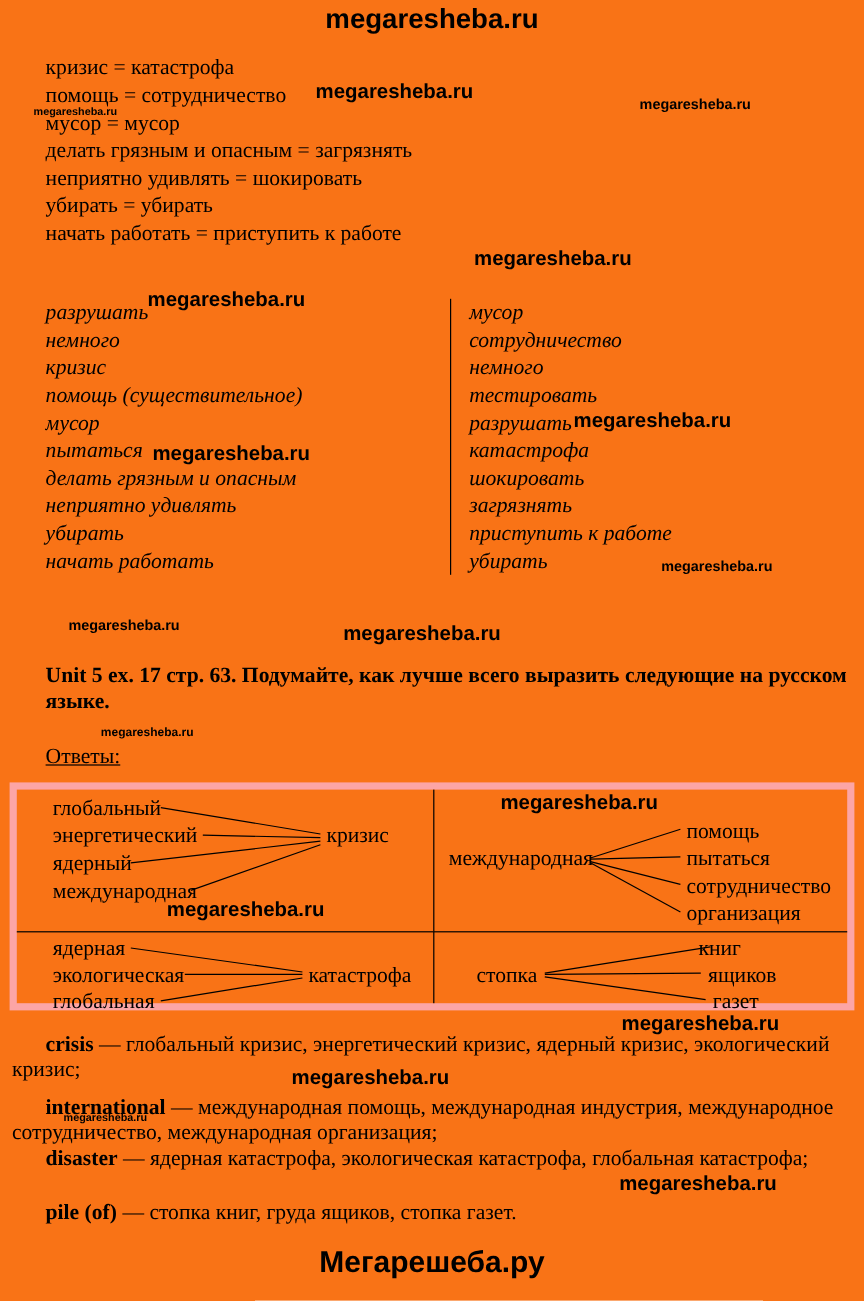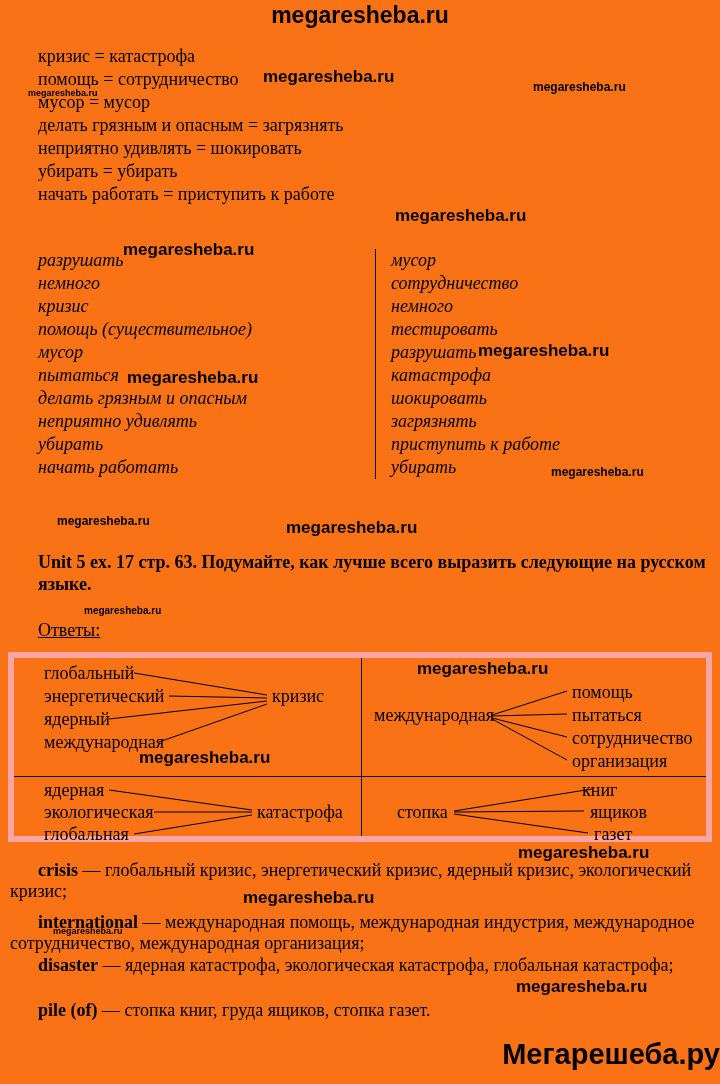--- a/index.html
+++ b/index.html
@@ -23,22 +23,22 @@
                  border:6px solid #fca5a5; display:grid;
                  grid-template-columns:347px 1fr; grid-template-rows:118px 1fr; }
   .cell { position:relative; }
   .cell-r { border-left:1px solid #000; }
   .cell-b { border-top:1px solid #000; }
   .cell .w { position:absolute; white-space:nowrap; }
   .cell svg { position:absolute; left:0; top:0; width:100%; height:100%; }
   .cell line { stroke:#000; stroke-width:1; }
   .para { position:absolute; left:10px; width:700px; line-height:21px; text-indent:28px; }
   .para .b { font-weight:700; }
-  .footer-title { position:absolute; left:0; right:0; top:1038px; text-align:right;
-                  font-family:"Liberation Sans", sans-serif; font-weight:700; font-size:29px; }
+  .footer-title { position:absolute; left:0; right:0; top:1038px; text-align:center;
+                  font-family:"Liberation Sans", sans-serif; font-weight:700; font-size:25px; }
 </style>
 </head>
 <body>
 
 <div class="page">
 
   <div class="wm wm-big top-center" style="top:2px">megaresheba.ru</div>
 
   <div class="equiv">
     <div>кризис = катастрофа</div>

